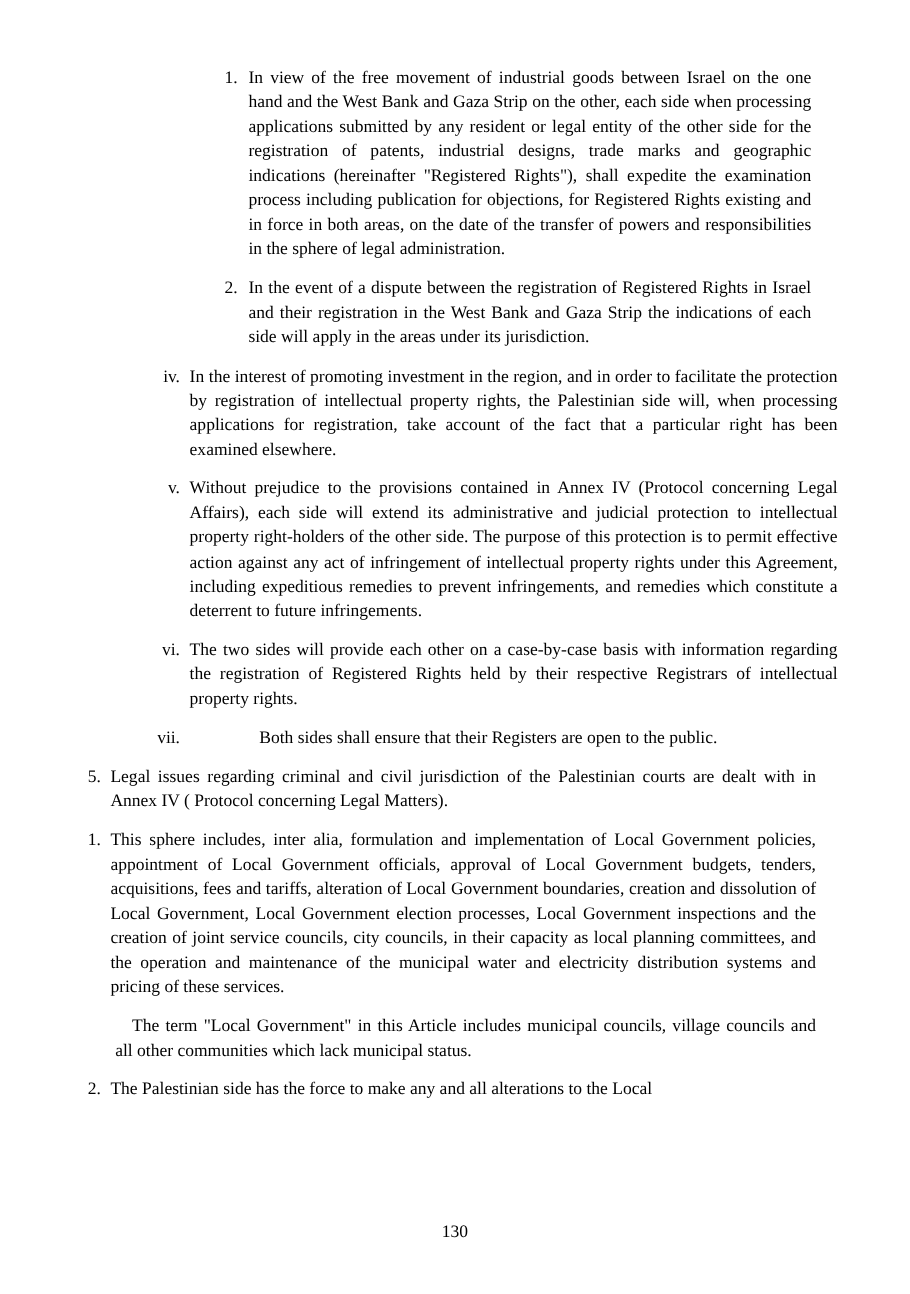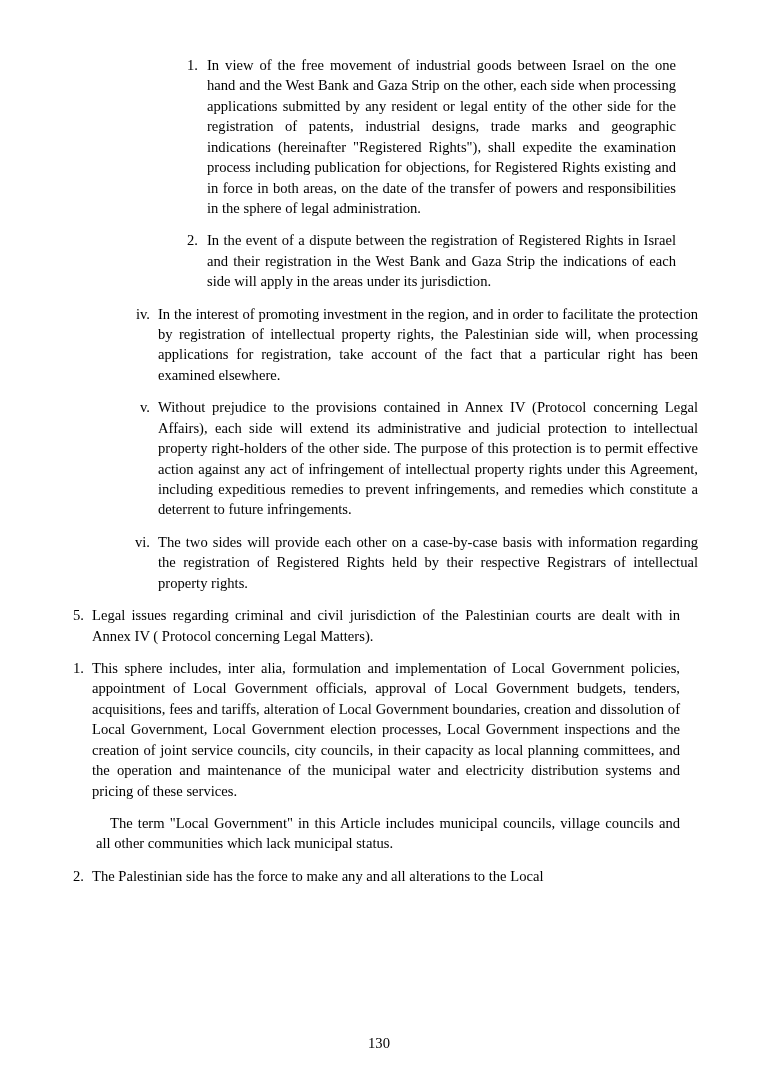--- a/index.html
+++ b/index.html
@@ -106,21 +106,21 @@
   }
   .para-plain .first-indent {
     display: inline-block;
     width: 14px;
   }
 
   .page-number {
     position: absolute;
     left: 0;
     right: 0;
-    bottom: 26px;
+    bottom: 42px;
     text-align: center;
     font-size: 14.6px;
   }
 </style>
 </head>
 <body>
 
 <div class="page">
   <div class="doc-body">
 
@@ -142,20 +142,24 @@
     <div class="item lvl-roman">
       <span class="marker">v.</span>
       <span class="content">Without  prejudice  to  the  provisions  contained  in   Annex  IV  (Protocol concerning  Legal Affairs), each side will extend its administrative and judicial protection  to  intellectual  property right-holders of the other side. The purpose of  this  protection  is  to permit effective action against any act of infringement of  intellectual  property  rights  under  this  Agreement,  including  expeditious remedies  to prevent  infringements, and remedies which constitute a deterrent to future infringements.</span>
     </div>
 
     <div class="item lvl-roman">
       <span class="marker">vi.</span>
       <span class="content">The two sides will provide each other on a case-by-case basis with information regarding  the  registration  of  Registered  Rights  held  by  their  respective Registrars of intellectual property rights.</span>
     </div>
 
+    <div class="item lvl-roman wide-gap">
+      <span class="marker">vii.</span>
+      <span class="content"><span class="indent-extra"></span><span>Both sides shall ensure that their Registers are open to the public.</span></span>
+    </div>
 
     <div class="item lvl-top">
       <span class="marker">5.</span>
       <span class="content">Legal  issues regarding criminal and civil jurisdiction of the Palestinian courts are dealt with in Annex IV ( Protocol concerning Legal Matters).</span>
     </div>
 
 
     <div class="item lvl-top">
       <span class="marker">1.</span>
       <span class="content">This  sphere includes, inter alia, formulation and implementation of Local Government policies,  appointment  of  Local Government officials, approval of Local Government budgets,  tenders,  acquisitions,  fees  and tariffs, alteration of Local Government boundaries,  creation and dissolution of Local Government, Local Government election processes,  Local  Government  inspections  and   the creation of joint service councils, city  councils,  in  their  capacity  as   local planning committees, and the operation and maintenance   of the municipal water and electricity distribution systems and pricing of these services.</span>

